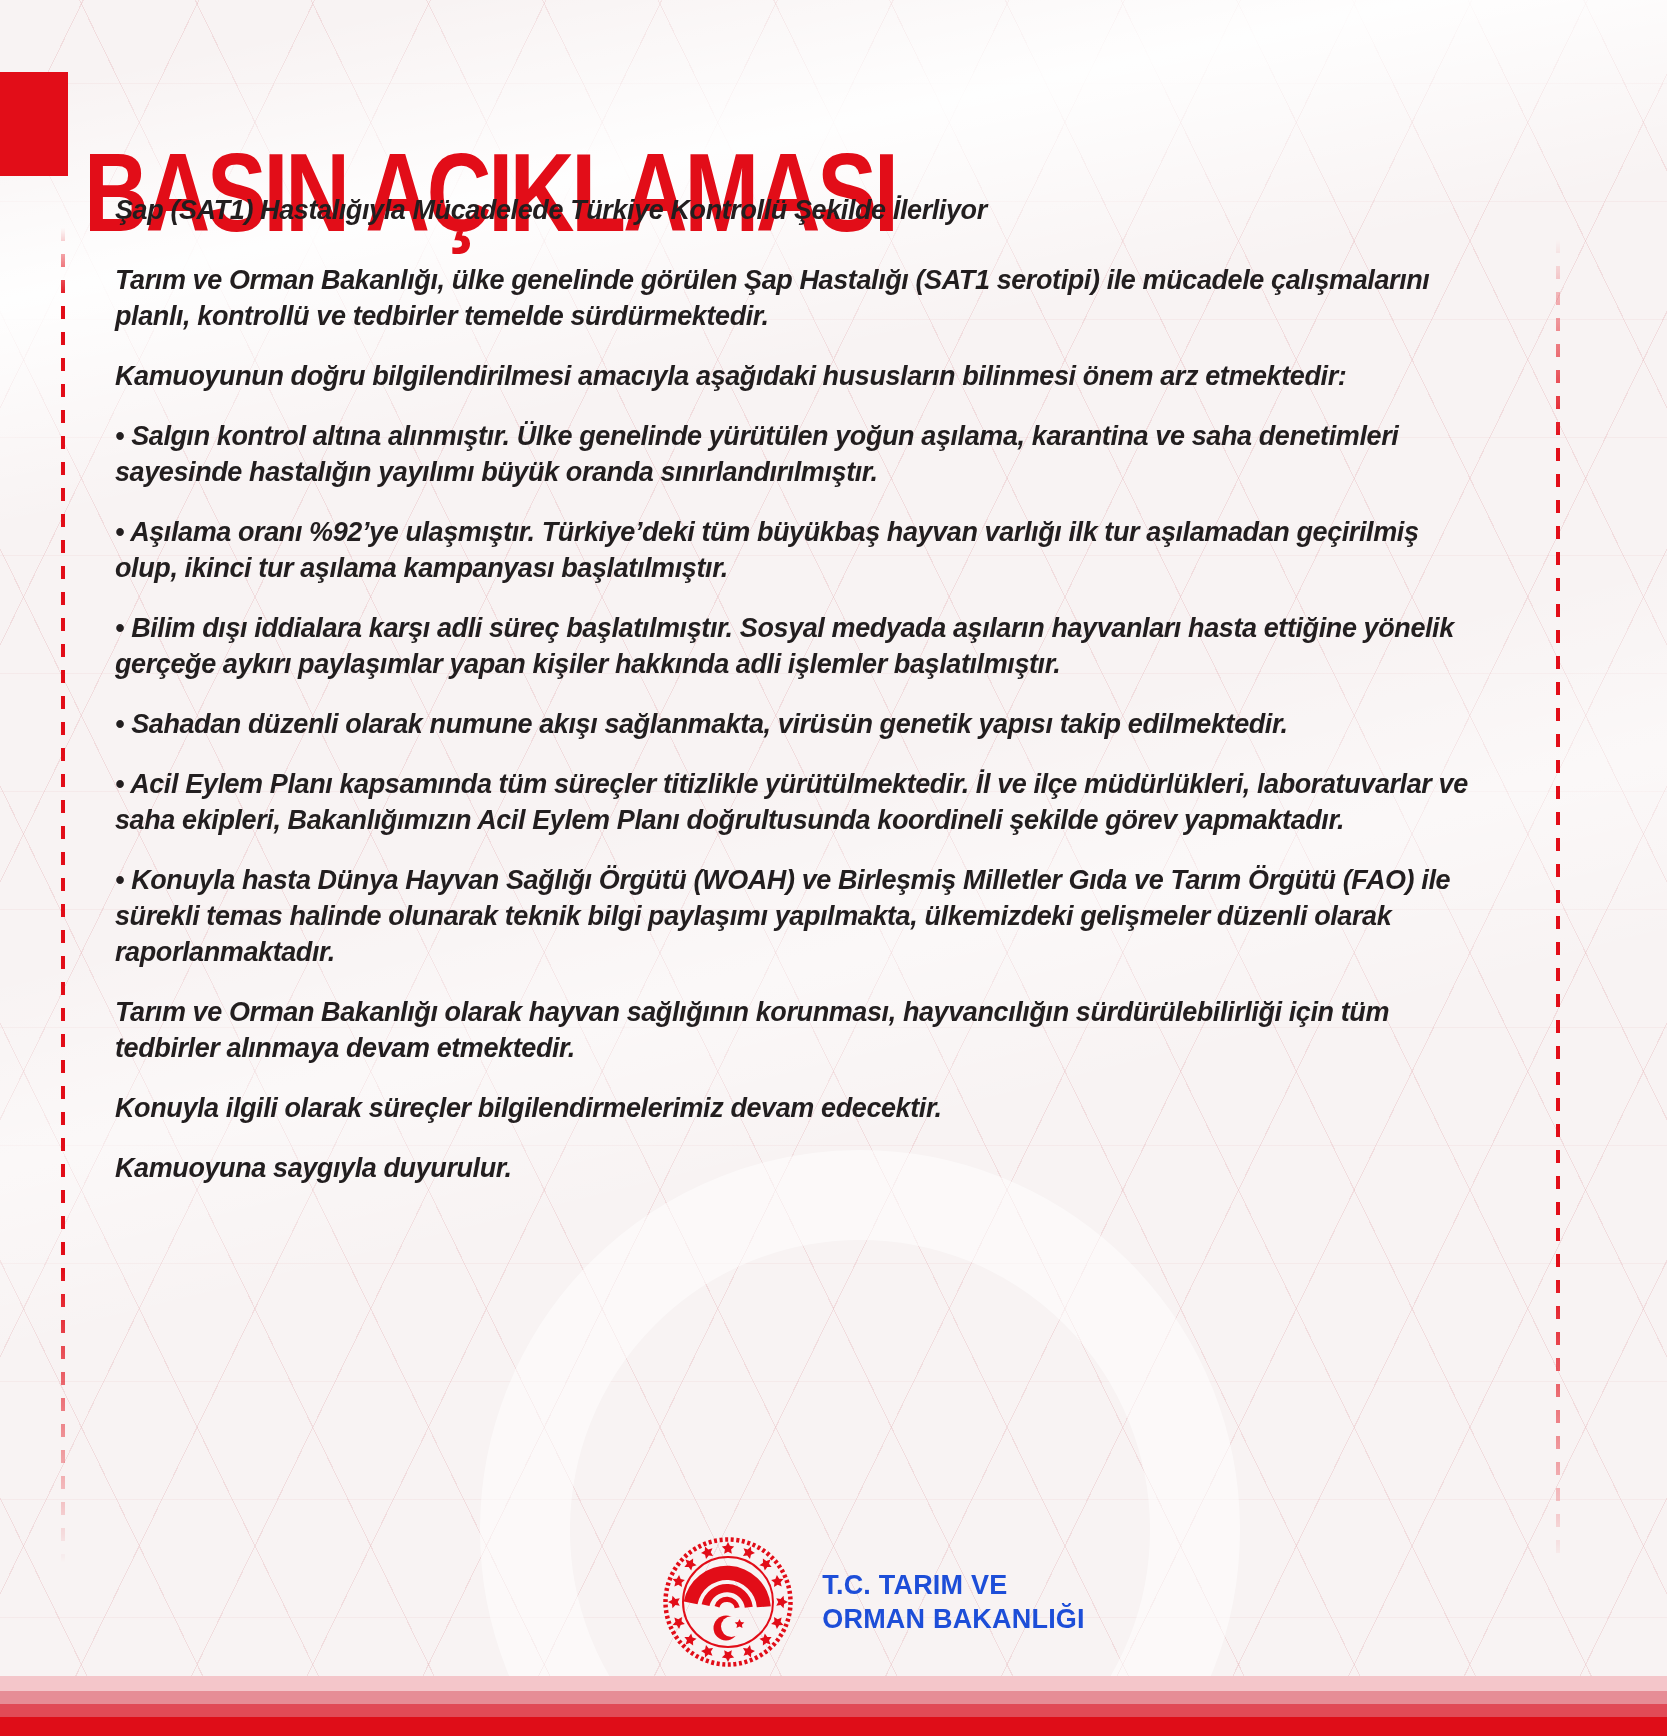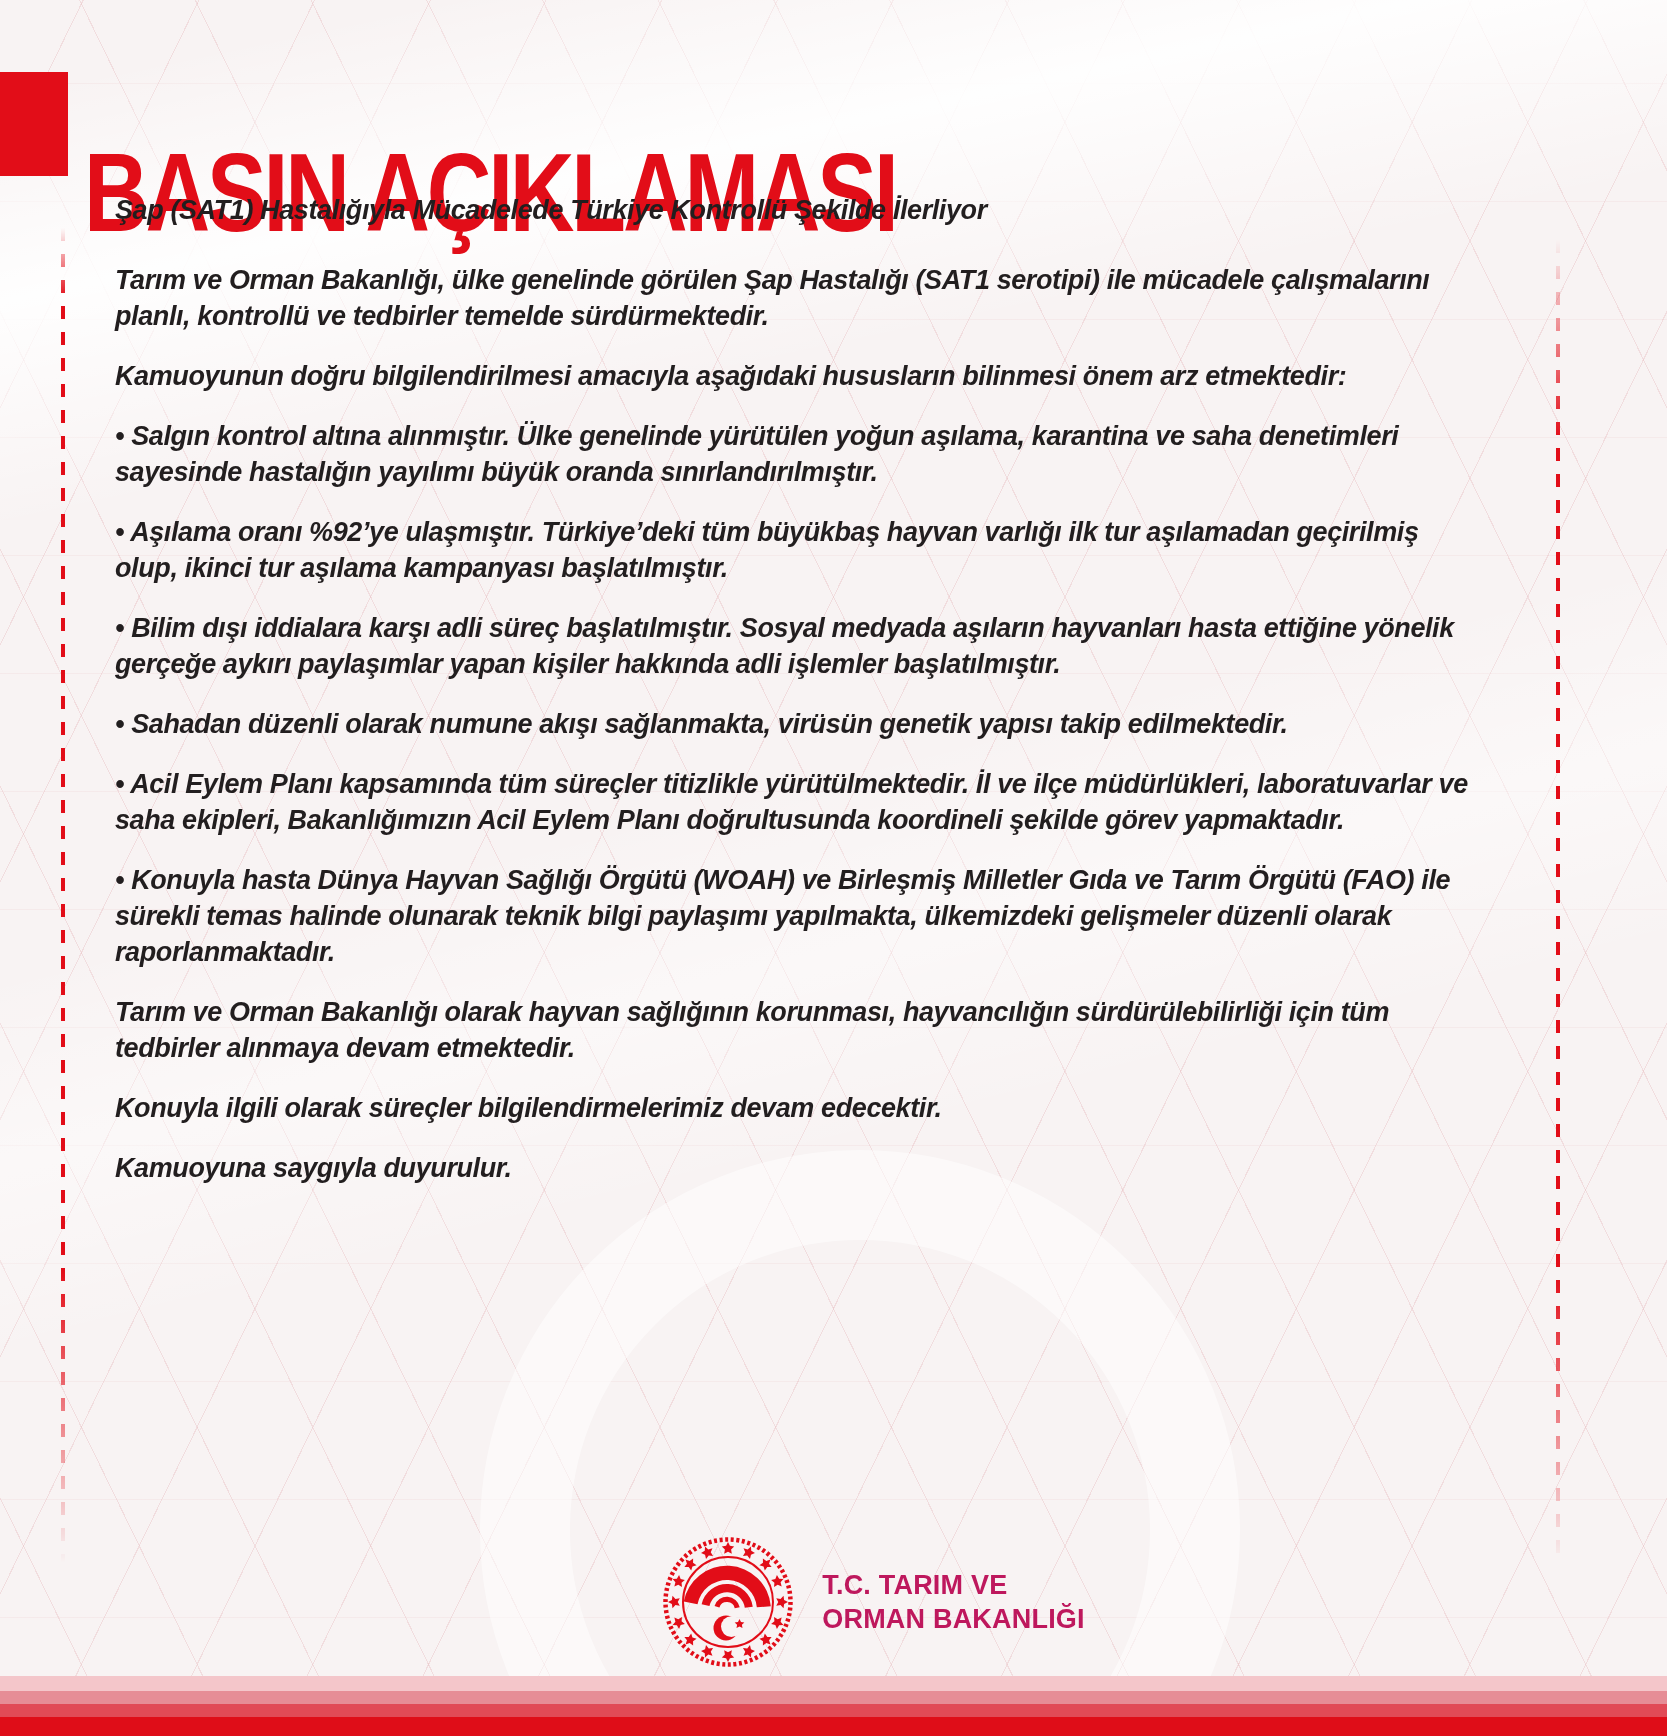--- a/index.html
+++ b/index.html
@@ -131,21 +131,21 @@
     <g transform="translate(0,-12) rotate(3)" fill="#e20d18">
       <path d="M -43.6 13.9 A 44 44 0 0 1 43.6 13.9 L 29.7 15.8 A 30 30 0 0 0 -29.7 15.8 Z"></path>
       <path d="M -25.6 15.5 A 26 26 0 0 1 25.6 15.5 L 17.7 16.9 A 18 18 0 0 0 -17.7 16.9 Z"></path>
       <path d="M -12.6 16.6 A 13 13 0 0 1 12.6 16.6 L 7.7 17.9 A 8 8 0 0 0 -7.7 17.9 Z"></path>
     </g>
 
     <circle cx="-2" cy="26" r="12.5" fill="#e20d18"></circle>
     <circle cx="3.4" cy="24.6" r="10.4" fill="#f8f3f3"></circle>
     <use href="#star5" transform="translate(11.5,22) scale(0.78)"></use>
   </svg>
-  <div class="brand-text" style="color: #be185d;">
+  <div class="brand-text" style="color: #1d4ed8;">
     <div>T.C. TARIM VE</div>
     <div>ORMAN BAKANLIĞI</div>
   </div>
 </div>
 
 <div class="stripes">
   <div class="s1" style="background: rgb(244, 198, 202);"></div>
   <div class="s2" style="background: rgb(230, 141, 150);"></div>
   <div class="s3" style="background: rgb(225, 74, 86);"></div>
   <div class="s4" style="background: rgb(223, 13, 24);"></div>

